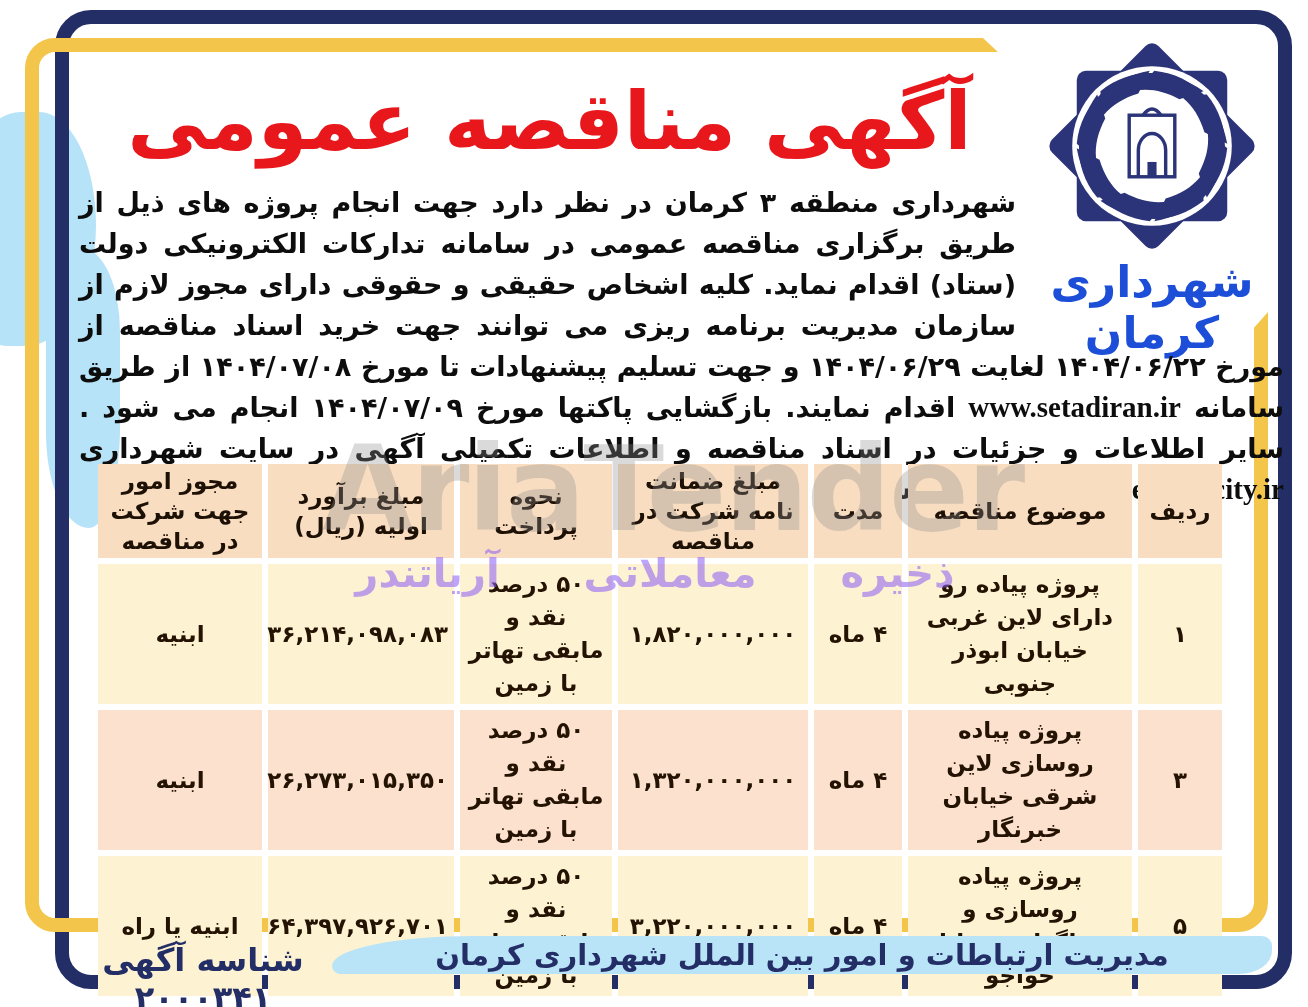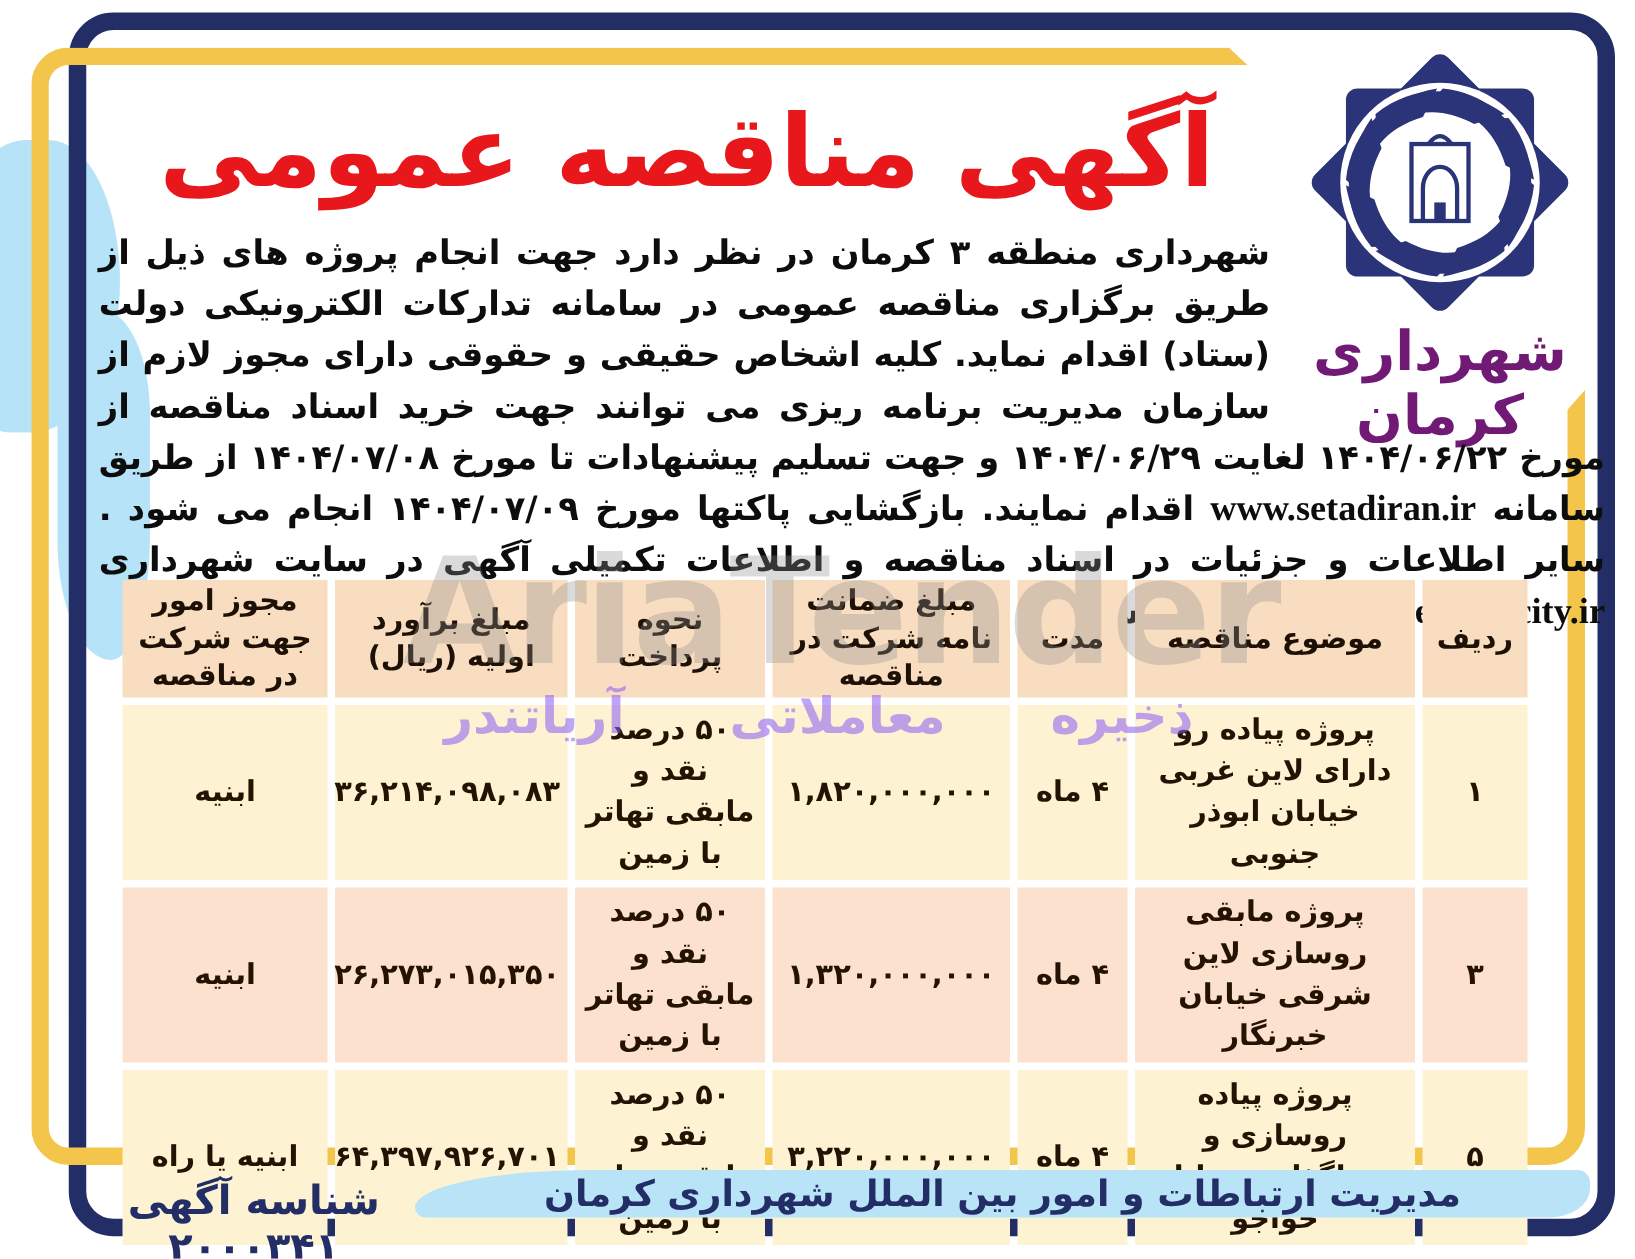--- a/index.html
+++ b/index.html
@@ -14,21 +14,21 @@
   
   .frame-navy{position:absolute;left:55px;top:10px;width:1237px;height:979px;box-sizing:border-box;
       border:14px solid #232d66;border-radius:36px;z-index:1;}
   .frame-yellow{position:absolute;left:25px;top:38px;width:1243px;height:894px;box-sizing:border-box;
       border:14px solid #f3c64b;border-radius:30px;z-index:2;
       clip-path:polygon(0px 0px,958px 0px,974px 15px,1150px 15px,1150px 260px,1227px 292px,1243px 274px,1243px 894px,0px 894px);}
 
   
   .content{position:absolute;right:20px;top:28px;width:1215px;direction:rtl;z-index:3;}
   .logo-box{float:right;width:272px;height:300px;text-align:center;padding-top:4px;}
-  .logo-text{font-size:44px;font-weight:bold;color:#701a75;margin-top:-8px;letter-spacing:-1px;}
+  .logo-text{font-size:44px;font-weight:bold;color:#1d4ed8;margin-top:-8px;letter-spacing:-1px;}
   .title{margin:50px 10px 16px 10px;text-align:center;color:#e8171c;
          font-size:80px;font-weight:900;letter-spacing:-2px;line-height:1.1;}
   .body-text{margin:4px 4px 0 6px;font-size:27px;line-height:41px;font-weight:600;
          color:#0d0d0d;text-align:justify;}
   .url{font-family:"Liberation Serif",serif;font-size:29px;font-weight:700;}
 
   
   .tender-table{position:absolute;left:92px;top:458px;width:1136px;z-index:3;
       border-collapse:separate;border-spacing:6px;direction:rtl;table-layout:fixed;}
   .tender-table th{background:#f8ddc1;font-size:23px;font-weight:800;color:#1d1005;
@@ -128,21 +128,21 @@
         <td>۱</td>
         <td>پروژه پیاده رو دارای لاین غربی خیابان ابوذر جنوبی</td>
         <td>۴ ماه</td>
         <td class="num">۱,۸۲۰,۰۰۰,۰۰۰</td>
         <td>۵۰ درصد نقد و مابقی تهاتر با زمین</td>
         <td class="num">۳۶,۲۱۴,۰۹۸,۰۸۳</td>
         <td>ابنیه</td>
       </tr>
       <tr class="row-peach r2">
         <td>۳</td>
-        <td>پروژه مابقی روسازی لاین شرقی خیابان خبرنگار</td>
+        <td>پروژه پیاده روسازی لاین شرقی خیابان خبرنگار</td>
         <td>۴ ماه</td>
         <td class="num">۱,۳۲۰,۰۰۰,۰۰۰</td>
         <td>۵۰ درصد نقد و مابقی تهاتر با زمین</td>
         <td class="num">۲۶,۲۷۳,۰۱۵,۳۵۰</td>
         <td>ابنیه</td>
       </tr>
       <tr class="row-cream r3">
         <td>۵</td>
         <td>پروژه پیاده روسازی و جدولگذاری خیابان خواجو</td>
         <td>۴ ماه</td>

